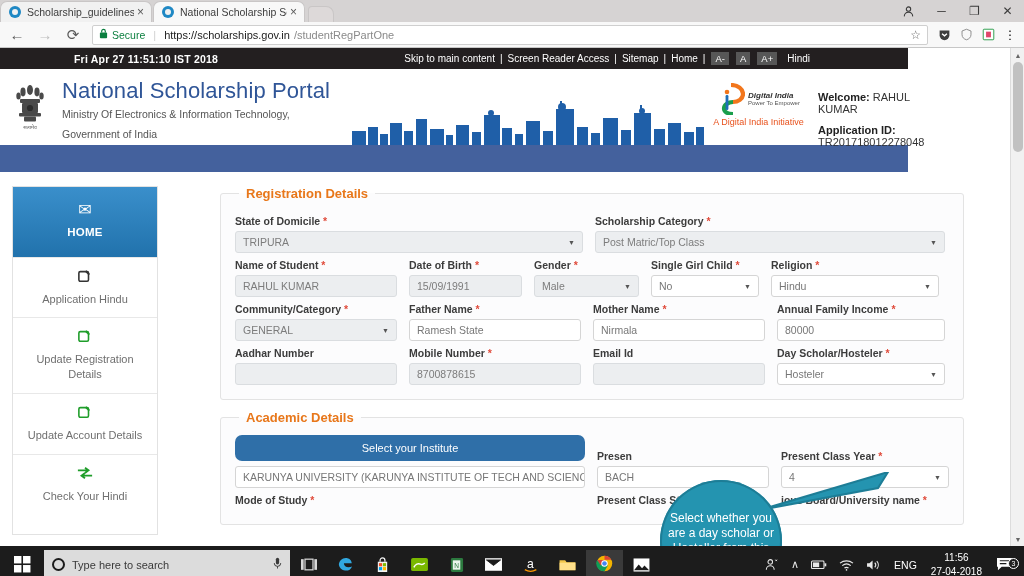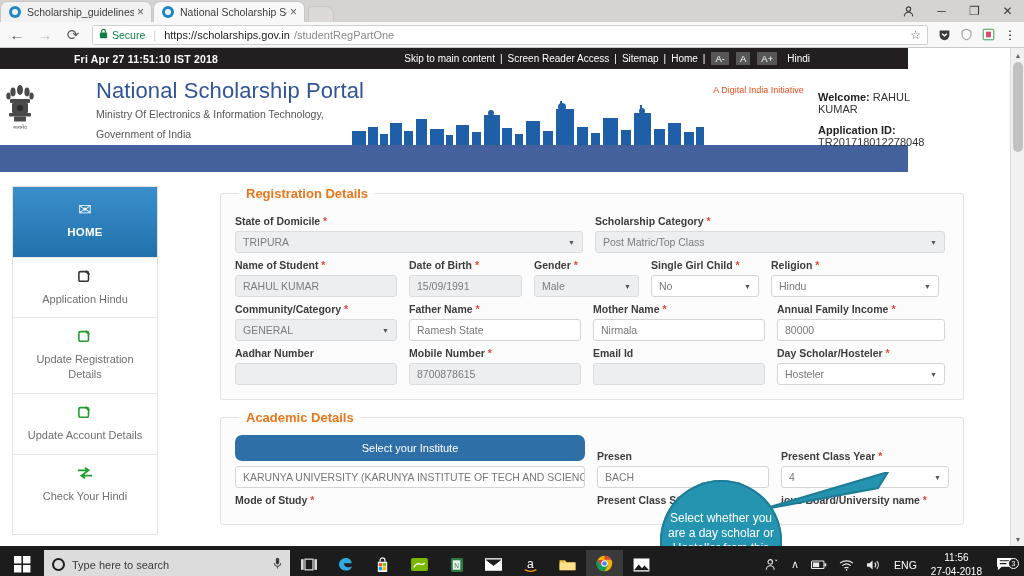--- a/index.html
+++ b/index.html
@@ -108,21 +108,21 @@
   .util-links a { color: #fff; text-decoration: none; }
   .font-size-box {
     background: #575757; padding: 1px 4px; font-size: 9.5px;
     display: inline-block; margin: 0 1px;
   }
 
   
   .site-header {
     background: #fff; height: 76px;
     display: flex; align-items: flex-start; position: relative;
-    gap: 44px;
+    padding-left: 10px;
   }
   .emblem {
     width: 40px; height: 62px; margin-top: 7px; flex: none;
     display:flex; align-items:flex-end; justify-content:center;
   }
   .emblem svg { display:block; }
   .brand { margin-left: 12px; margin-top: 10px; }
   .brand-title {
     font-size: 22px; color: #2f5597; font-weight: normal;
     letter-spacing: .1px; line-height: 1.1;
@@ -427,20 +427,32 @@
             <circle cx="210" cy="6" r="4"></circle>
               <circle cx="290" cy="10" r="3"></circle>
               <circle cx="139" cy="12" r="3"></circle>
             <rect x="208" y="0" width="2" height="9"></rect>
               <rect x="288" y="4" width="2" height="9"></rect>
           </g>
         </svg>
       </div>
 
       <div class="digital-india">
+        <div class="di-logo-row">
+          <svg width="28" height="32" viewBox="0 0 28 32">
+            <path d="M14 2c7 0 12 4 12 9 0 5-5 8-10 8" fill="none" stroke="#f2761c" stroke-width="4.2"></path>
+            <path d="M16 19c-5 0-9 3-9 6.5S11 31 16 31" fill="none" stroke="#1a9e4b" stroke-width="4.2"></path>
+            <circle cx="10" cy="9" r="2.3" fill="#f2761c"></circle>
+            <rect x="8.6" y="12" width="2.8" height="15" rx="1.2" fill="#1d6fb8"></rect>
+          </svg>
+          <div class="di-word">
+            <span>Digital India</span>
+            <small>Power To Empower</small>
+          </div>
+        </div>
         <div class="di-caption">A Digital India Initiative</div>
       </div>
 
       <div class="welcome-block">
         <div>
           <b>Welcome:</b>
           <span>RAHUL KUMAR</span>
         </div>
         <div>
           <b>Application ID:</b>

